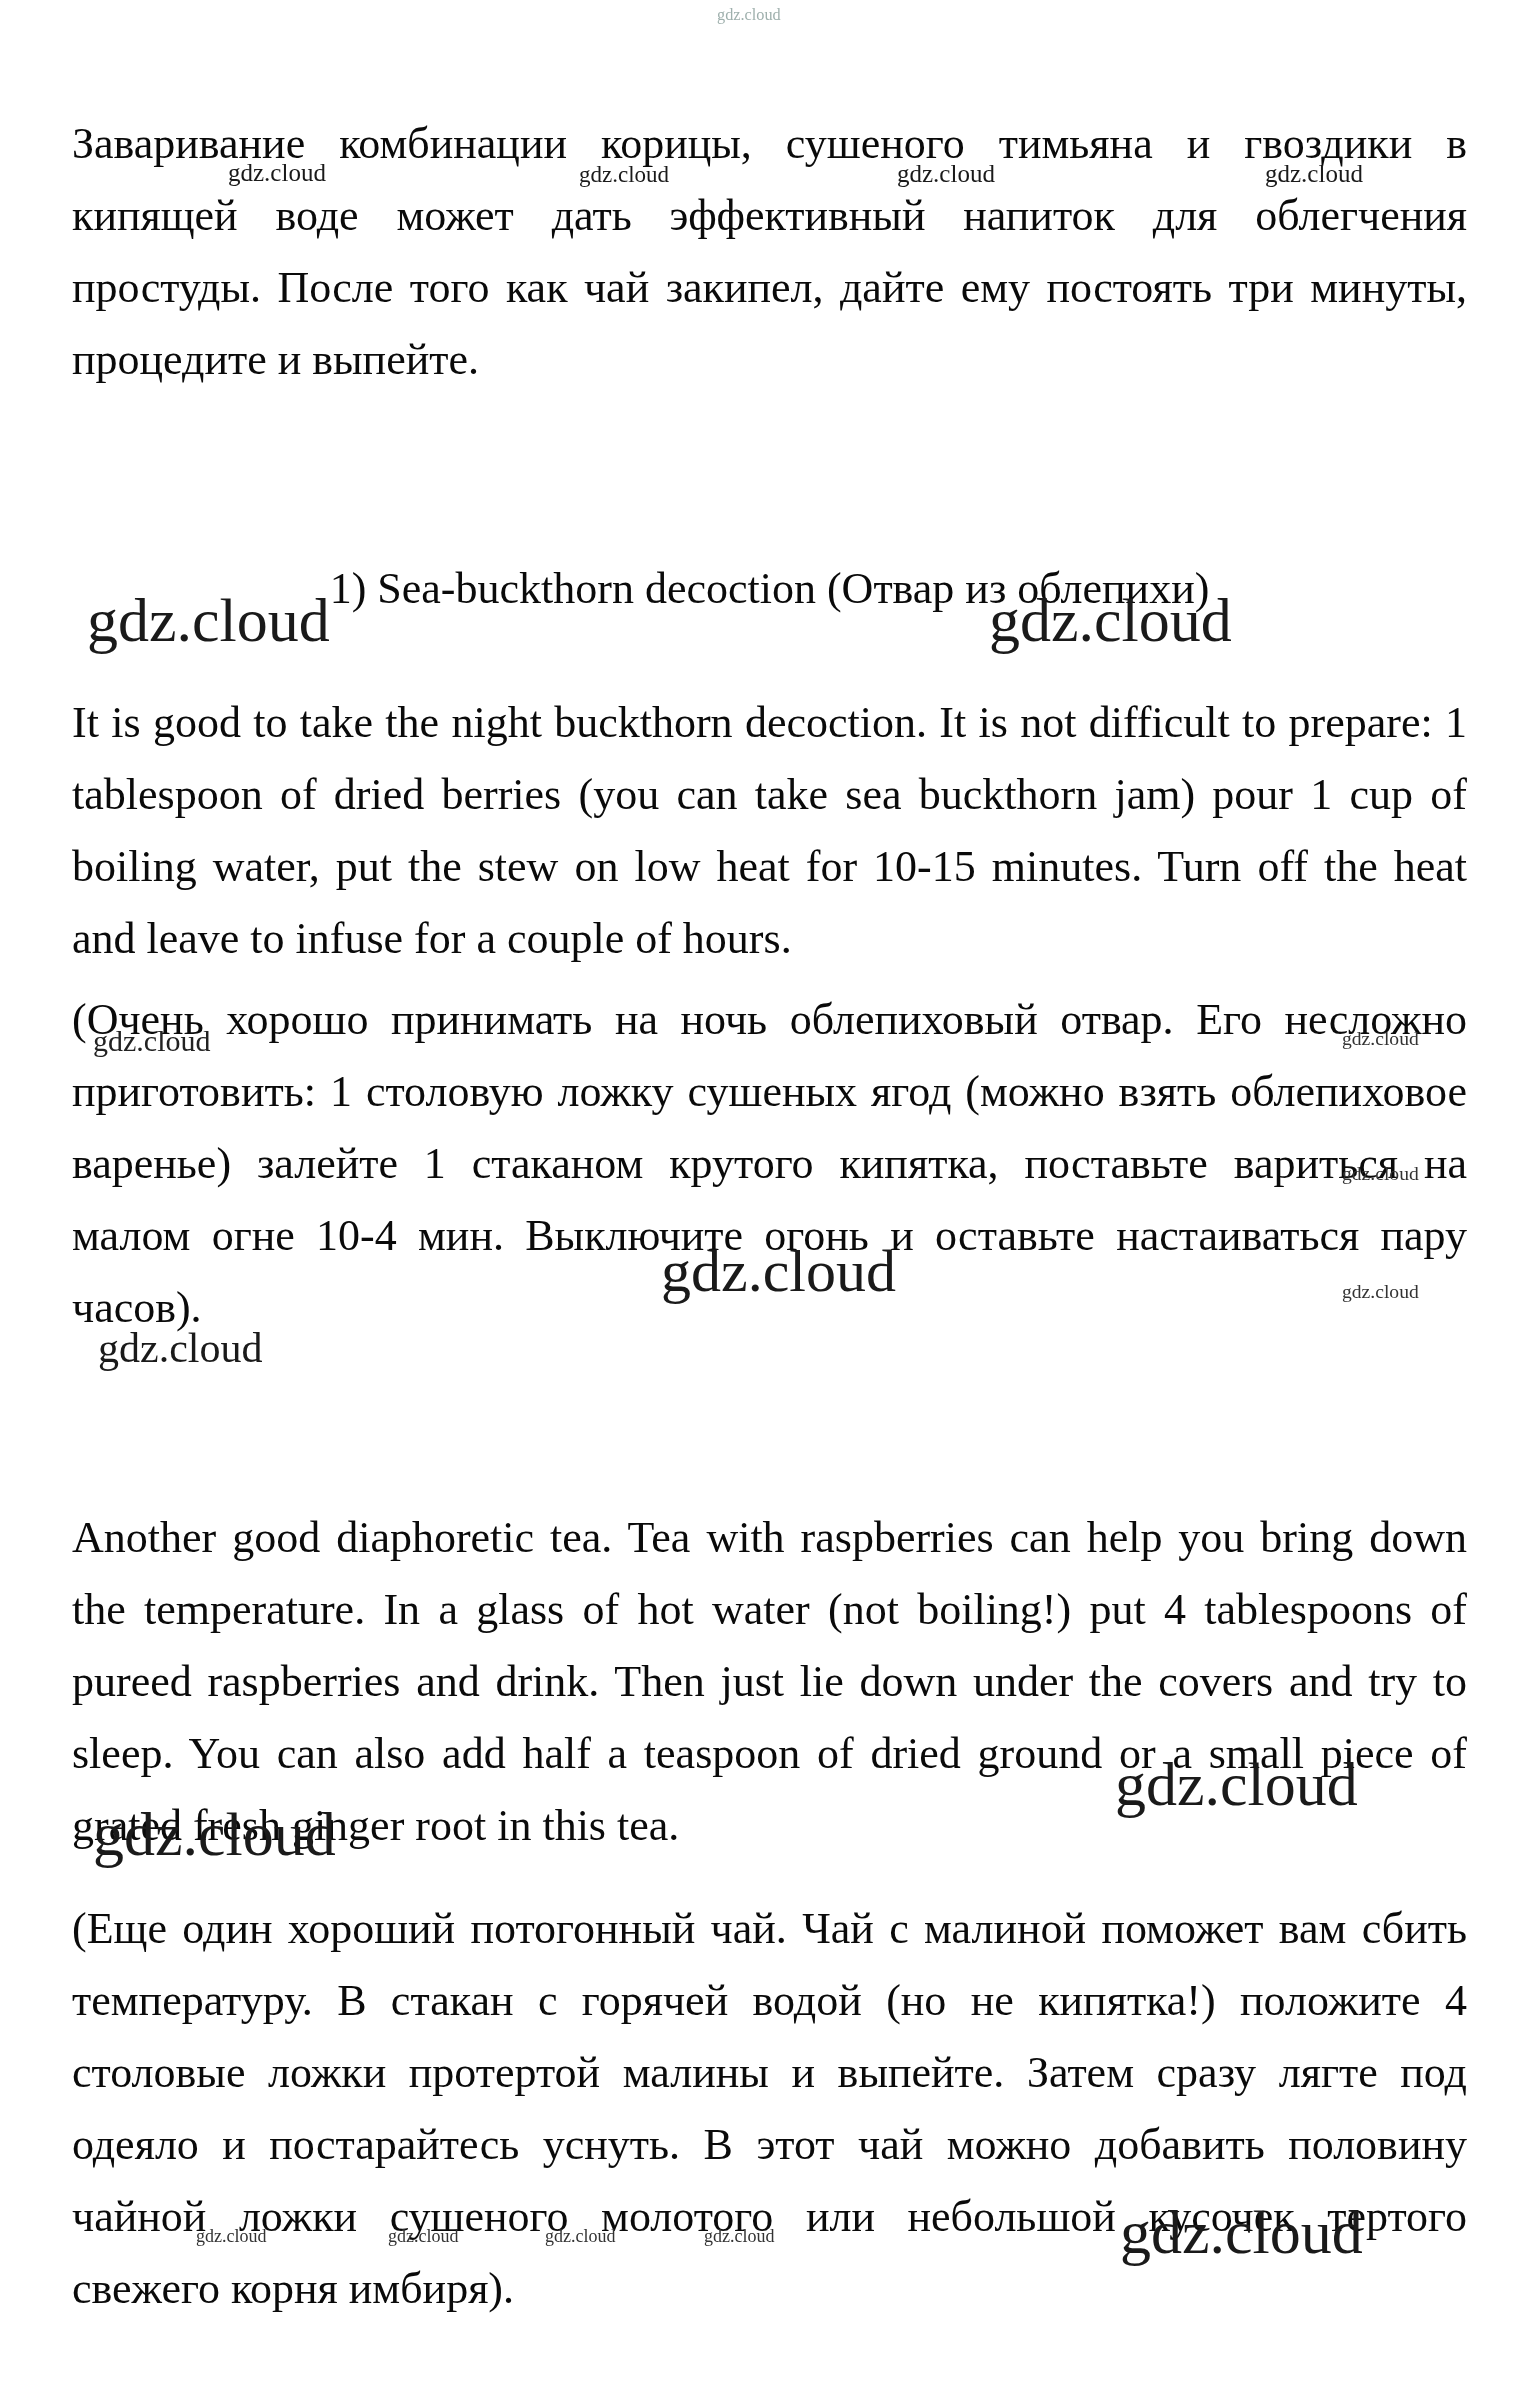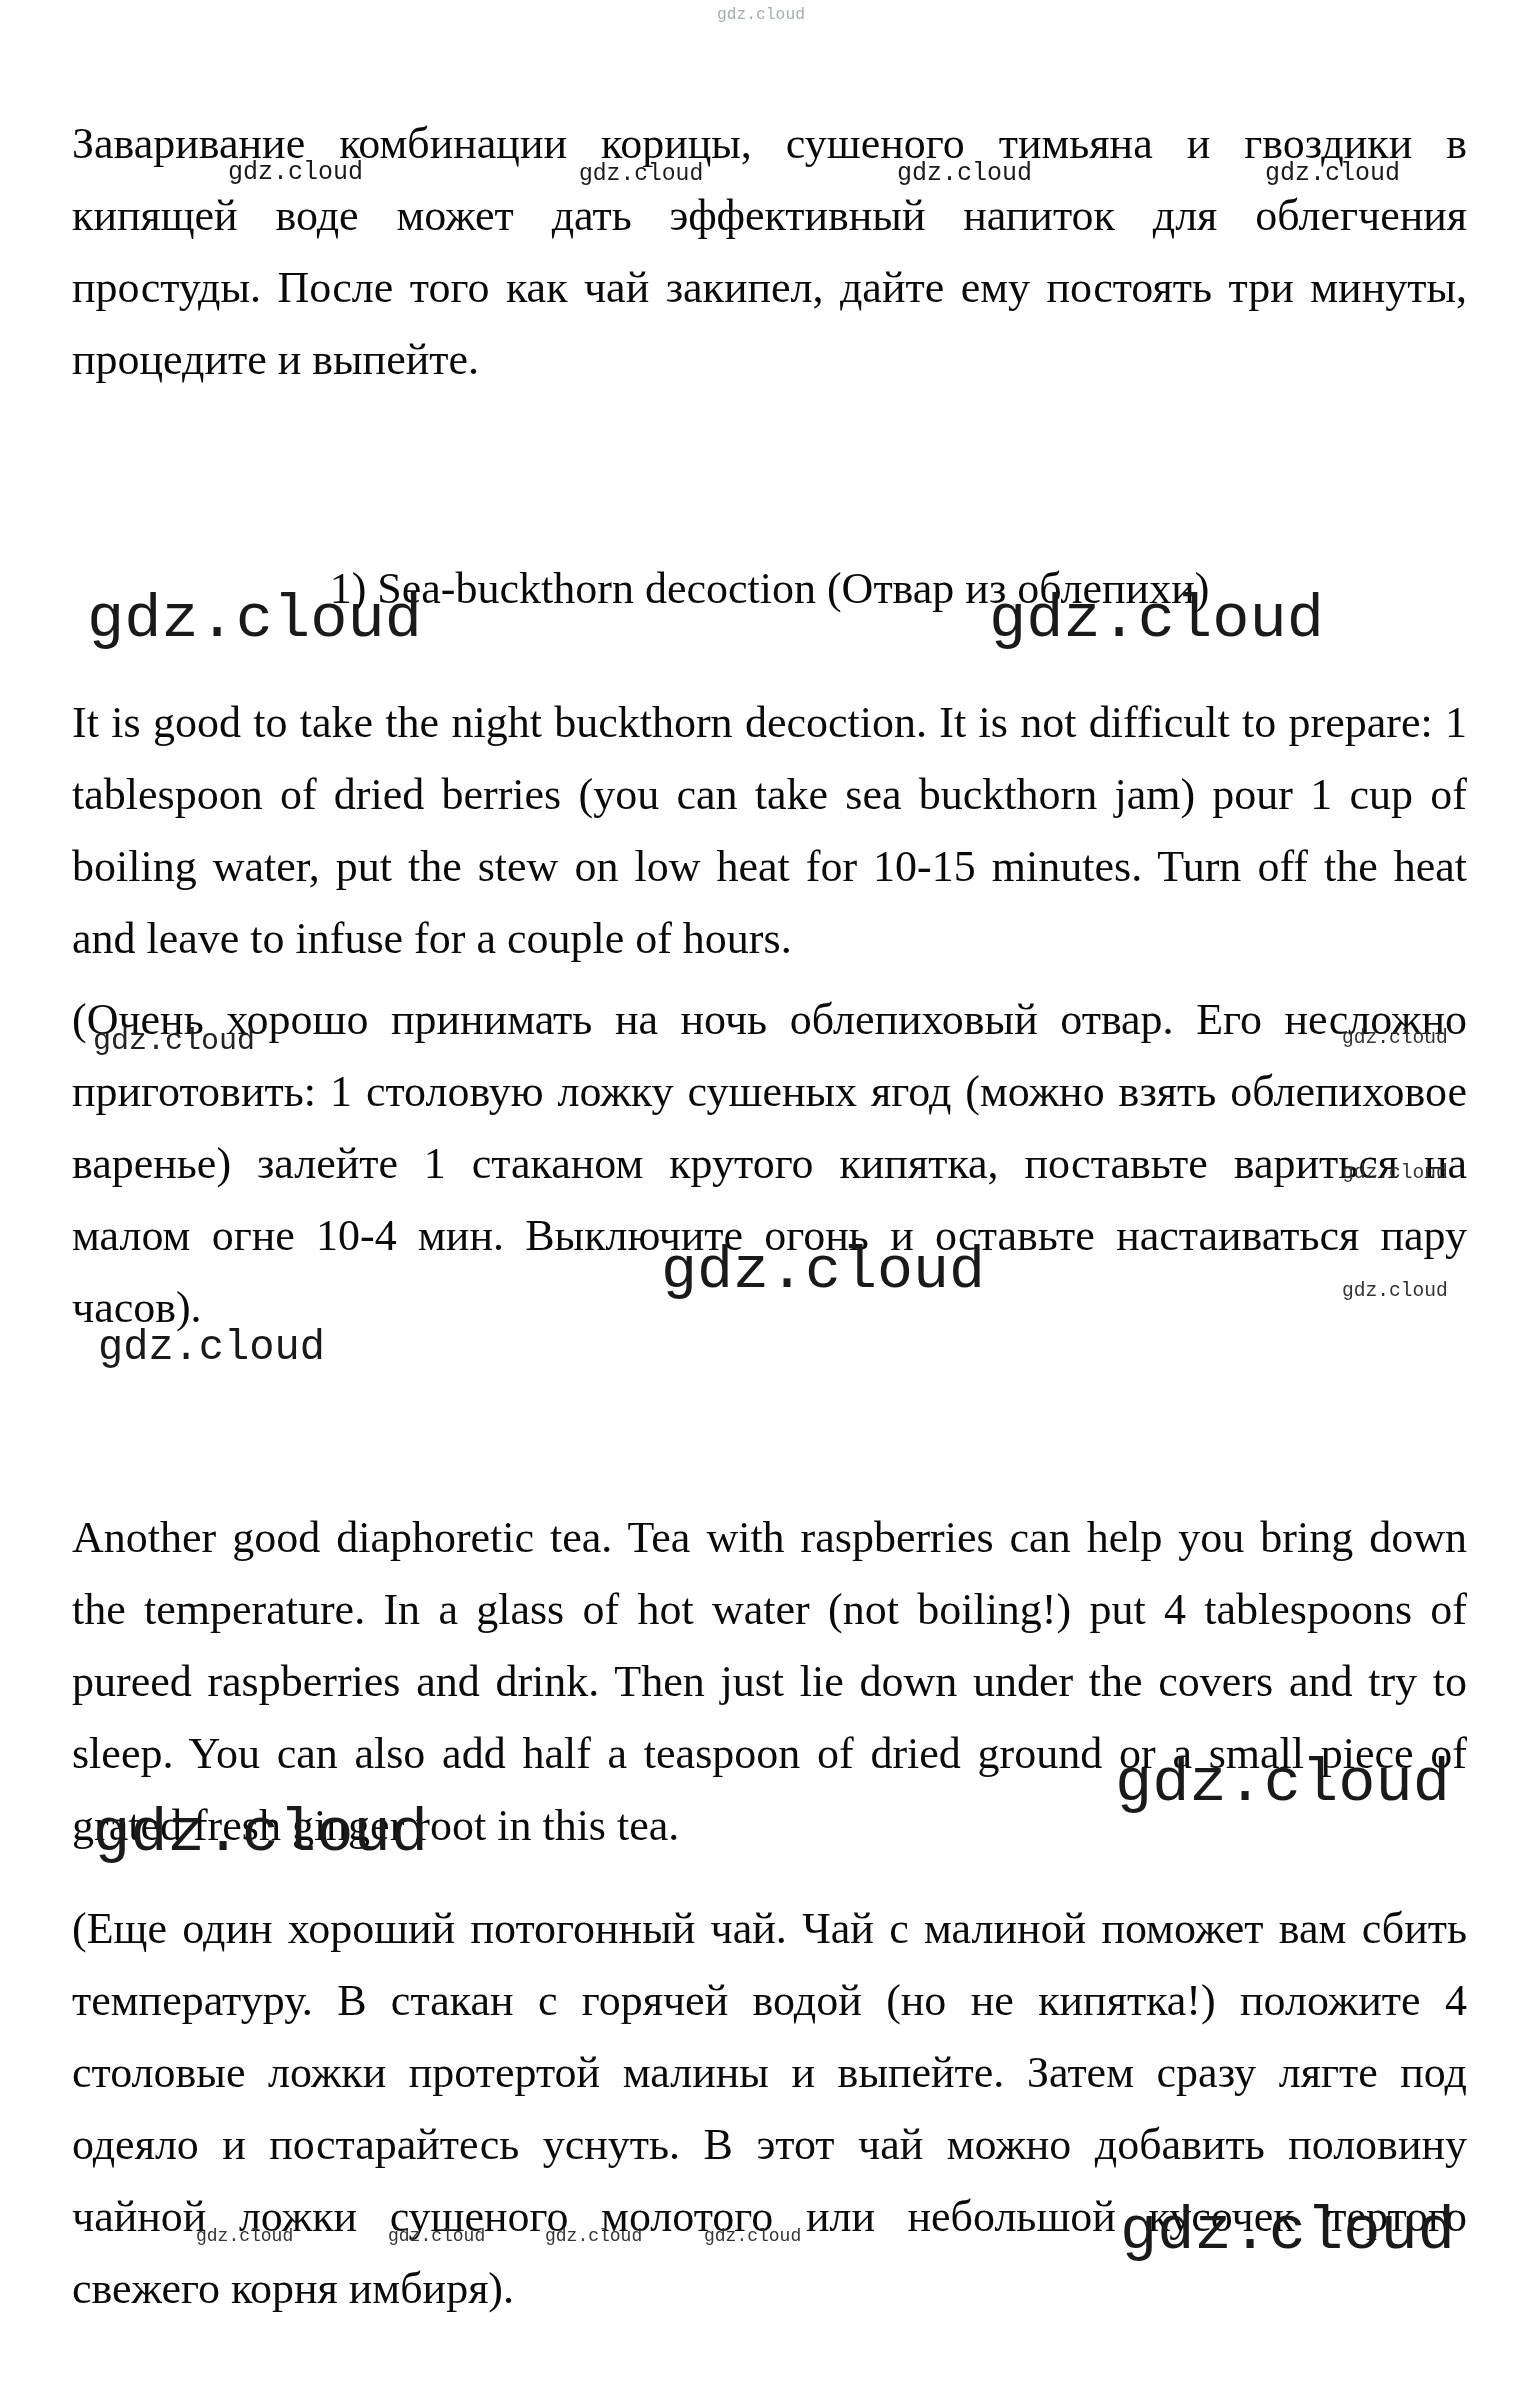--- a/index.html
+++ b/index.html
@@ -31,21 +31,21 @@
     left: 68px;
     right: 68px;
     margin: 0;
     font-size: 44px;
     line-height: 72px;
     text-align: center;
     z-index: 1;
   }
   .wm {
     position: absolute;
-    font-family: Liberation Mono, monospace;
+    font-family: Liberation Serif, serif;
     font-weight: 400;
     color: #1a1a1a;
     white-space: nowrap;
     z-index: 2;
     line-height: 1;
   }
 </style>
 </head>
 <body>
 

